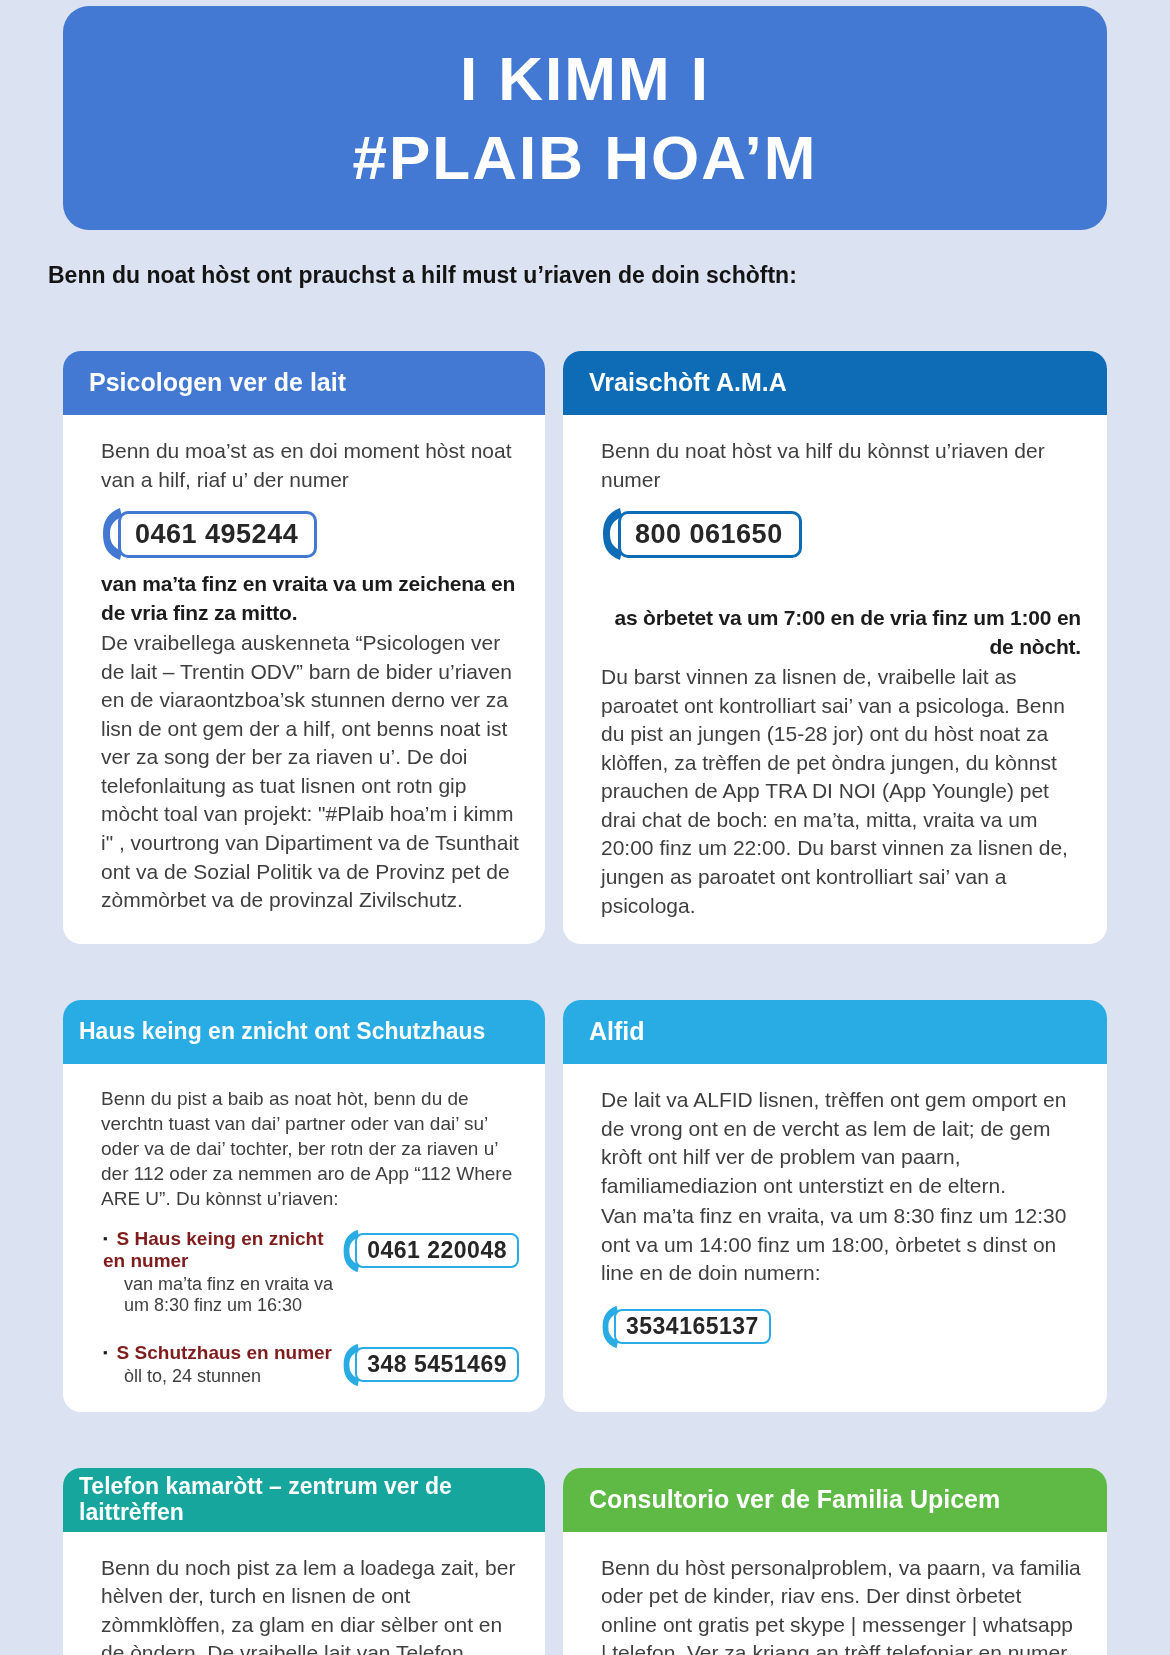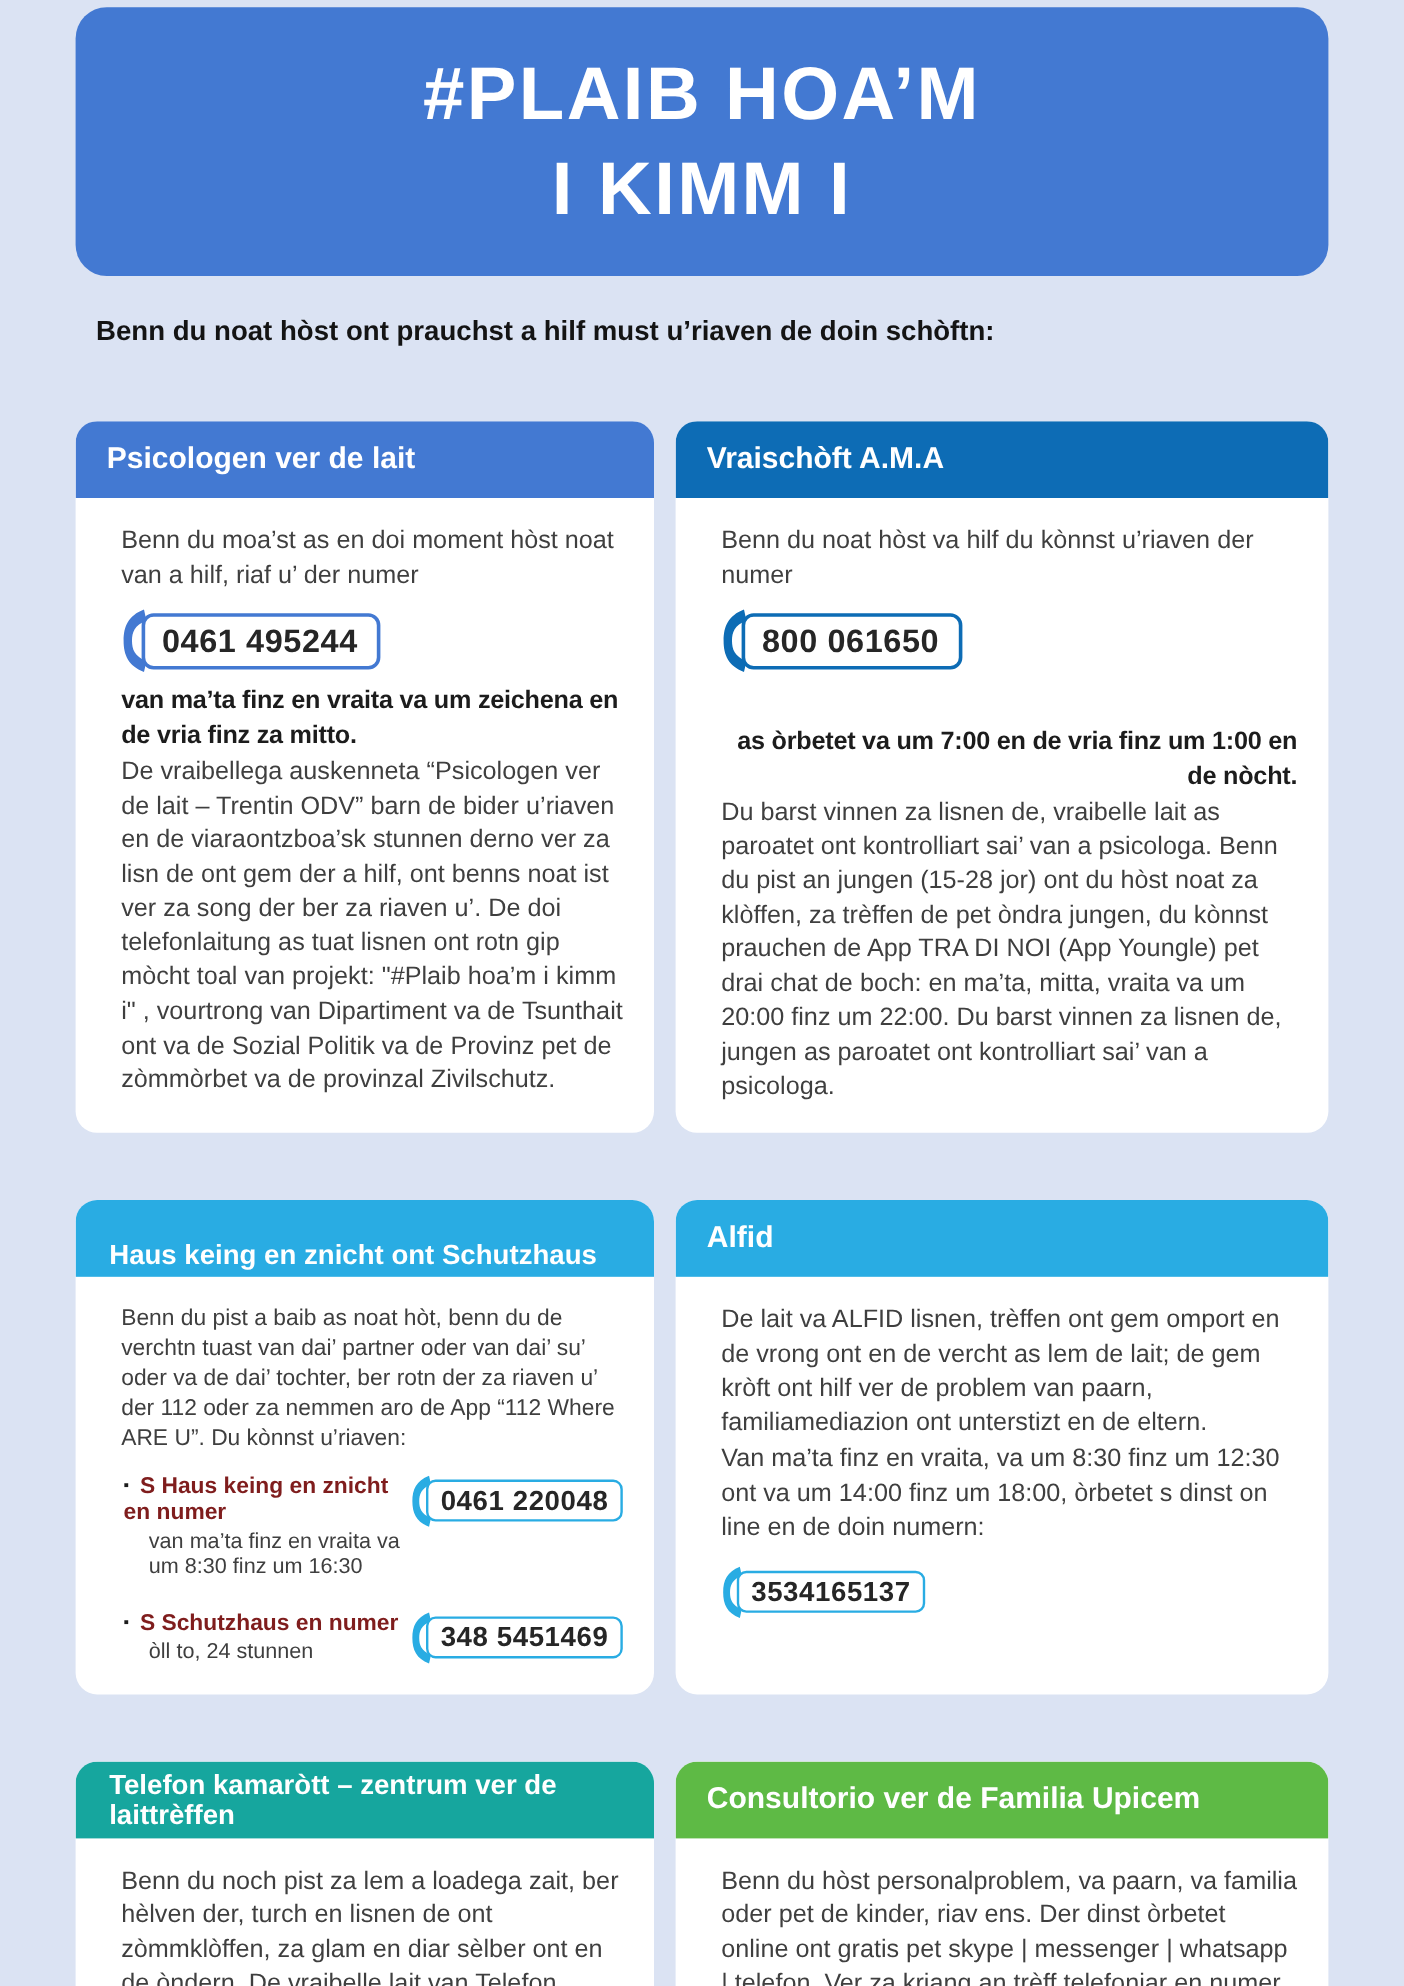--- a/index.html
+++ b/index.html
@@ -15,21 +15,21 @@
   .hero {
     margin:0 63px; height:224px; border-radius:26px;
     background:#4379d2; color:#fff;
     display:flex; flex-direction:column; align-items:center; justify-content:center;
     gap:8px;
   }
   .hero-line { font-size:62px; font-weight:700; letter-spacing:2px; line-height:1.15; }
 
   
   .intro {
-    margin:32px 63px 0 80px;
+    margin:32px 63px 0 48px;
     font-size:23px; font-weight:700; color:#141414;
   }
 
   
   .grid {
     margin:62px 63px 0 63px;
     display:grid;
     grid-template-columns:482fr 544fr;
     column-gap:18px; row-gap:56px;
   }
@@ -39,21 +39,21 @@
   }
   .r1 { min-height:445px; }
   .r2 { min-height:288px; }
   .r3 { min-height:285px; }
 
   .card-head {
     min-height:64px; display:flex; align-items:center;
     padding:6px 26px; color:#fff;
   }
   .card-head h2 { font-size:25px; font-weight:700; line-height:1.1; }
-  .card-head.tight { padding:6px 28px;align-items:flex-end; }
+  .card-head.tight { padding:6px 16px; }
   .card-head.tight h2 { font-size:23px; }
 
   .head-blue   { background:#4379d2; }
   .head-navy   { background:#0d6cb5; }
   .head-cyan   { background:#29ace3; }
   .head-teal   { background:#16a69e; }
   .head-green  { background:#5eba45; }
 
   .card-body { padding:22px 26px 24px 38px; flex:1; }
   .txt  { font-size:21px; line-height:1.36; }
@@ -90,22 +90,22 @@
   .bullet-note { font-size:18px; margin-left:21px; margin-top:2px; }
 
   .phones-row { display:flex; align-items:center; gap:4px; margin-top:16px; }
 </style>
 </head>
 <body>
 
 <div class="poster">
 
   <header class="hero">
+    <div class="hero-line">I KIMM I</div>
     <div class="hero-line">#PLAIB HOA’M</div>
-    <div class="hero-line">I KIMM I</div>
   </header>
 
   <p class="intro">Benn du noat hòst ont prauchst a hilf must u’riaven de doin schòftn:</p>
 
   <main class="grid">
 
     <section class="card r1">
       <div class="card-head head-blue">
         <h2>Psicologen ver de lait</h2>
       </div>

